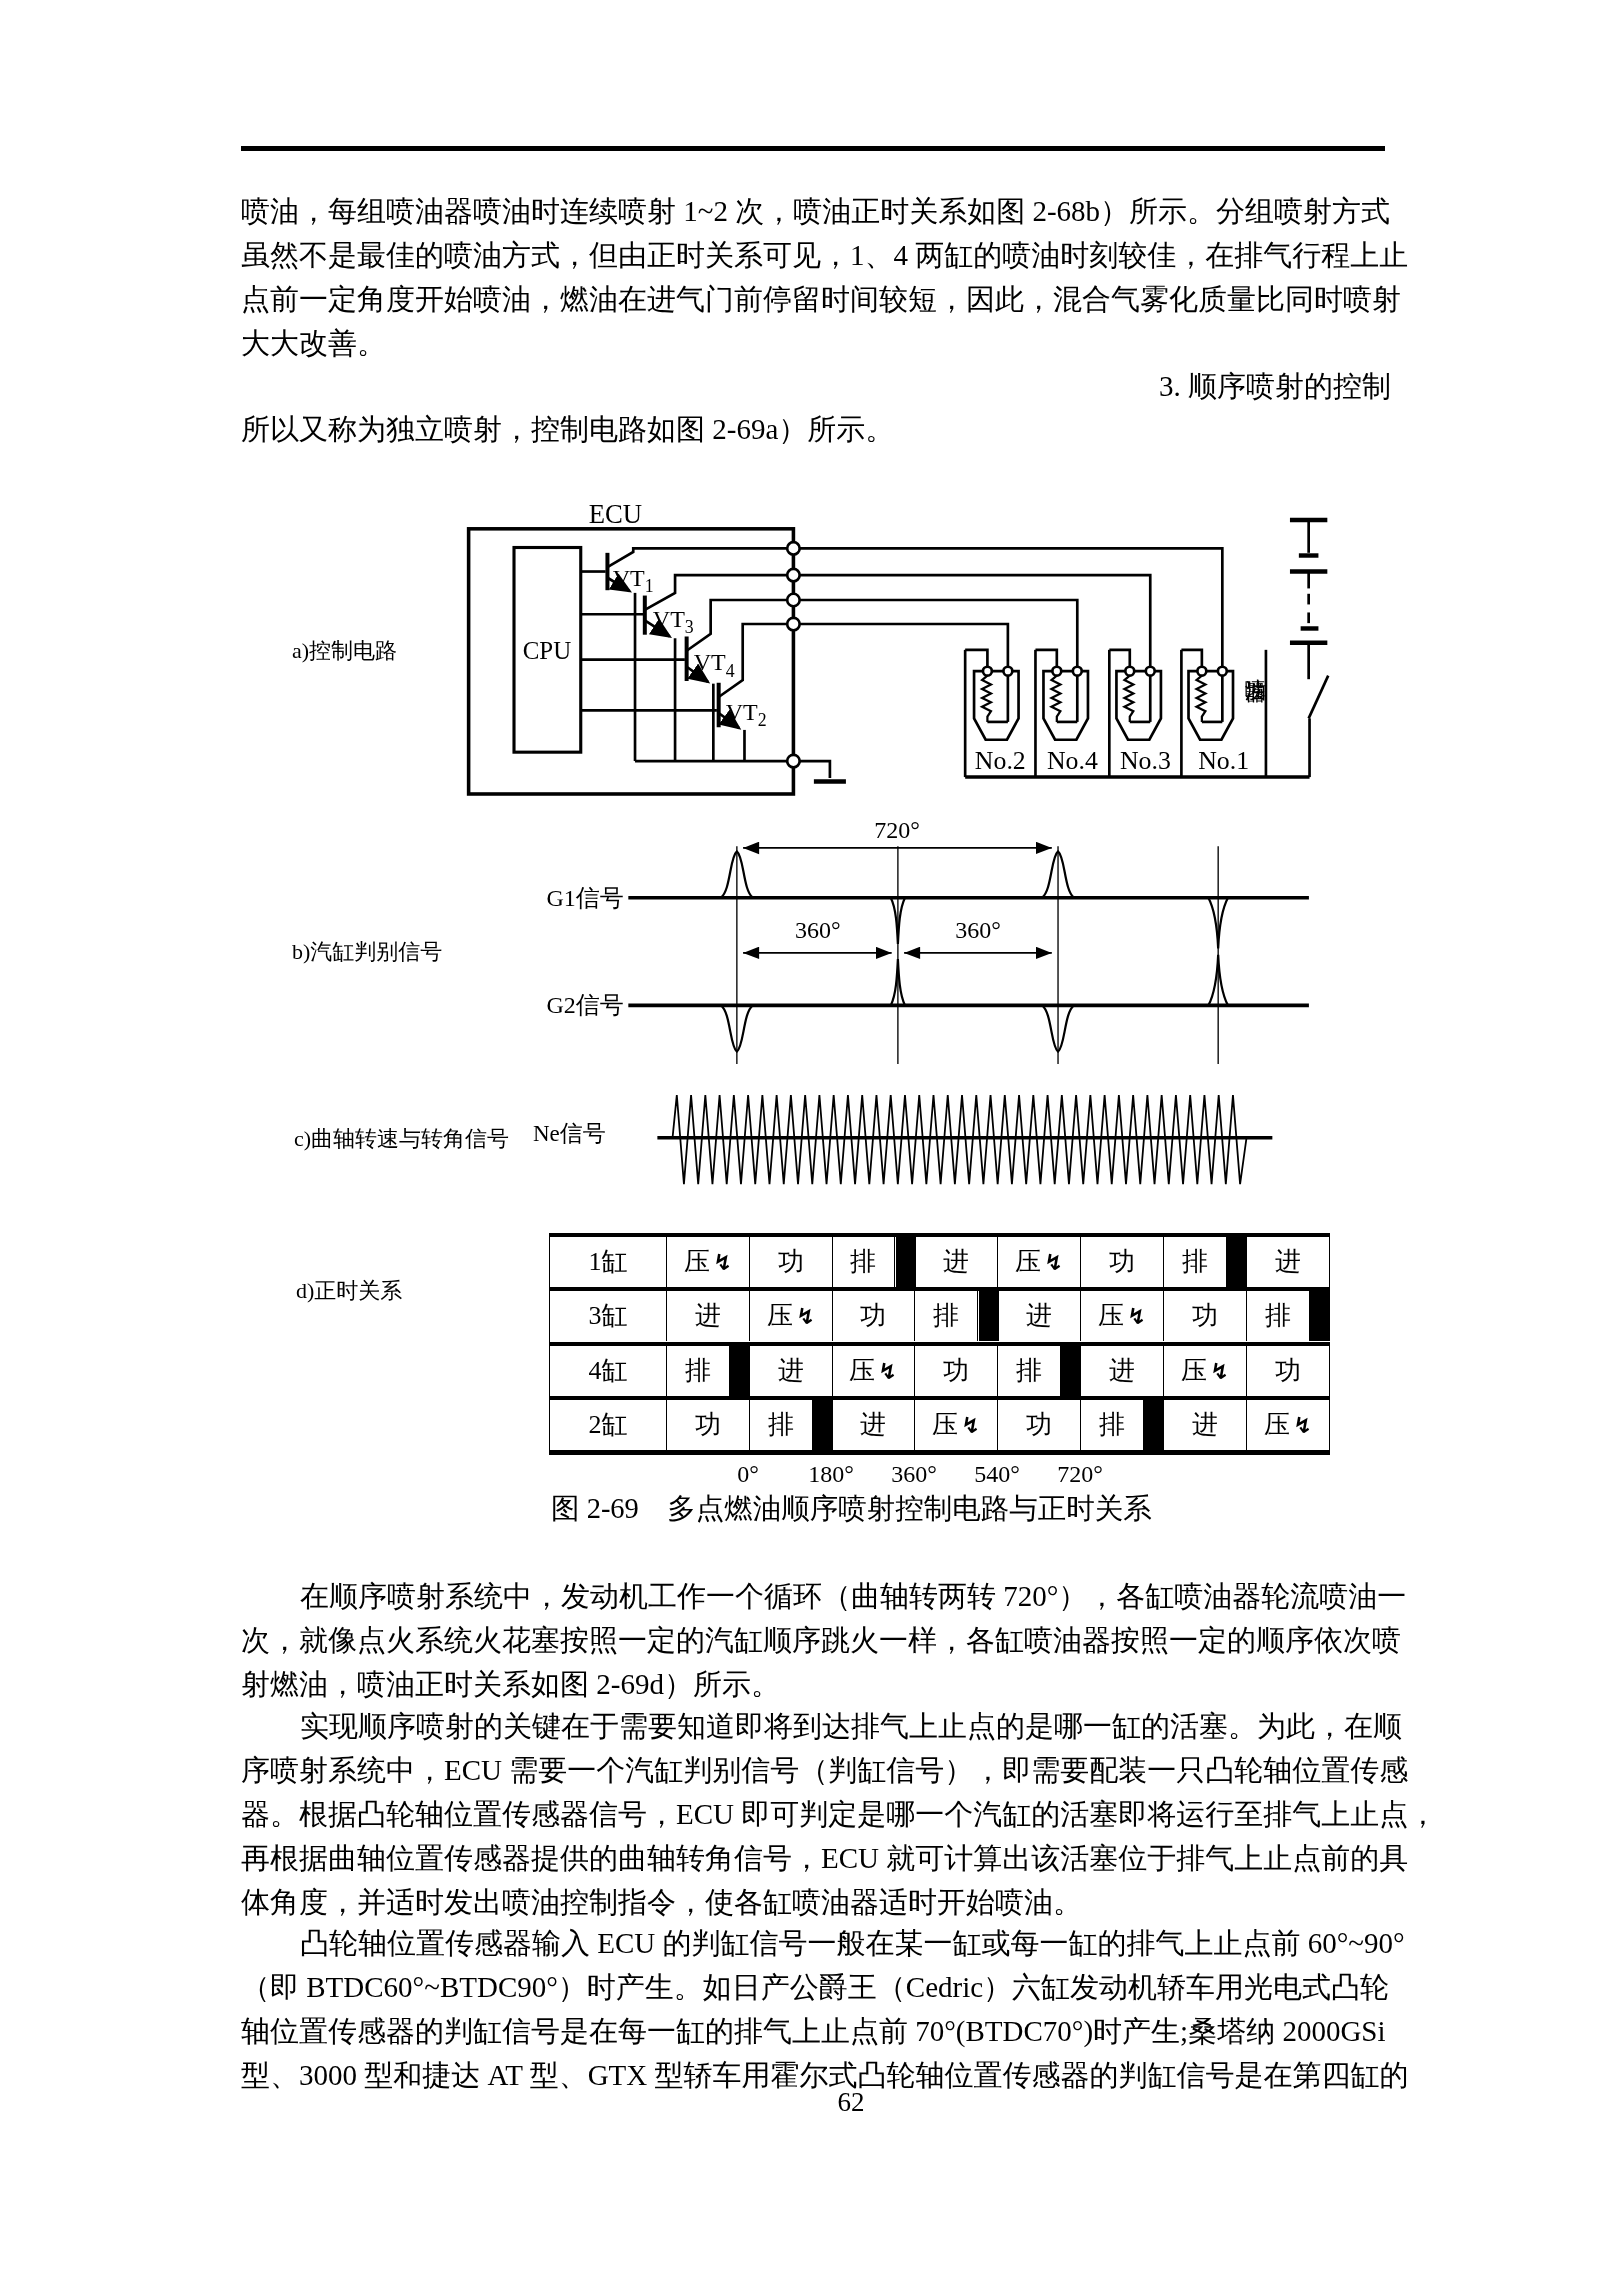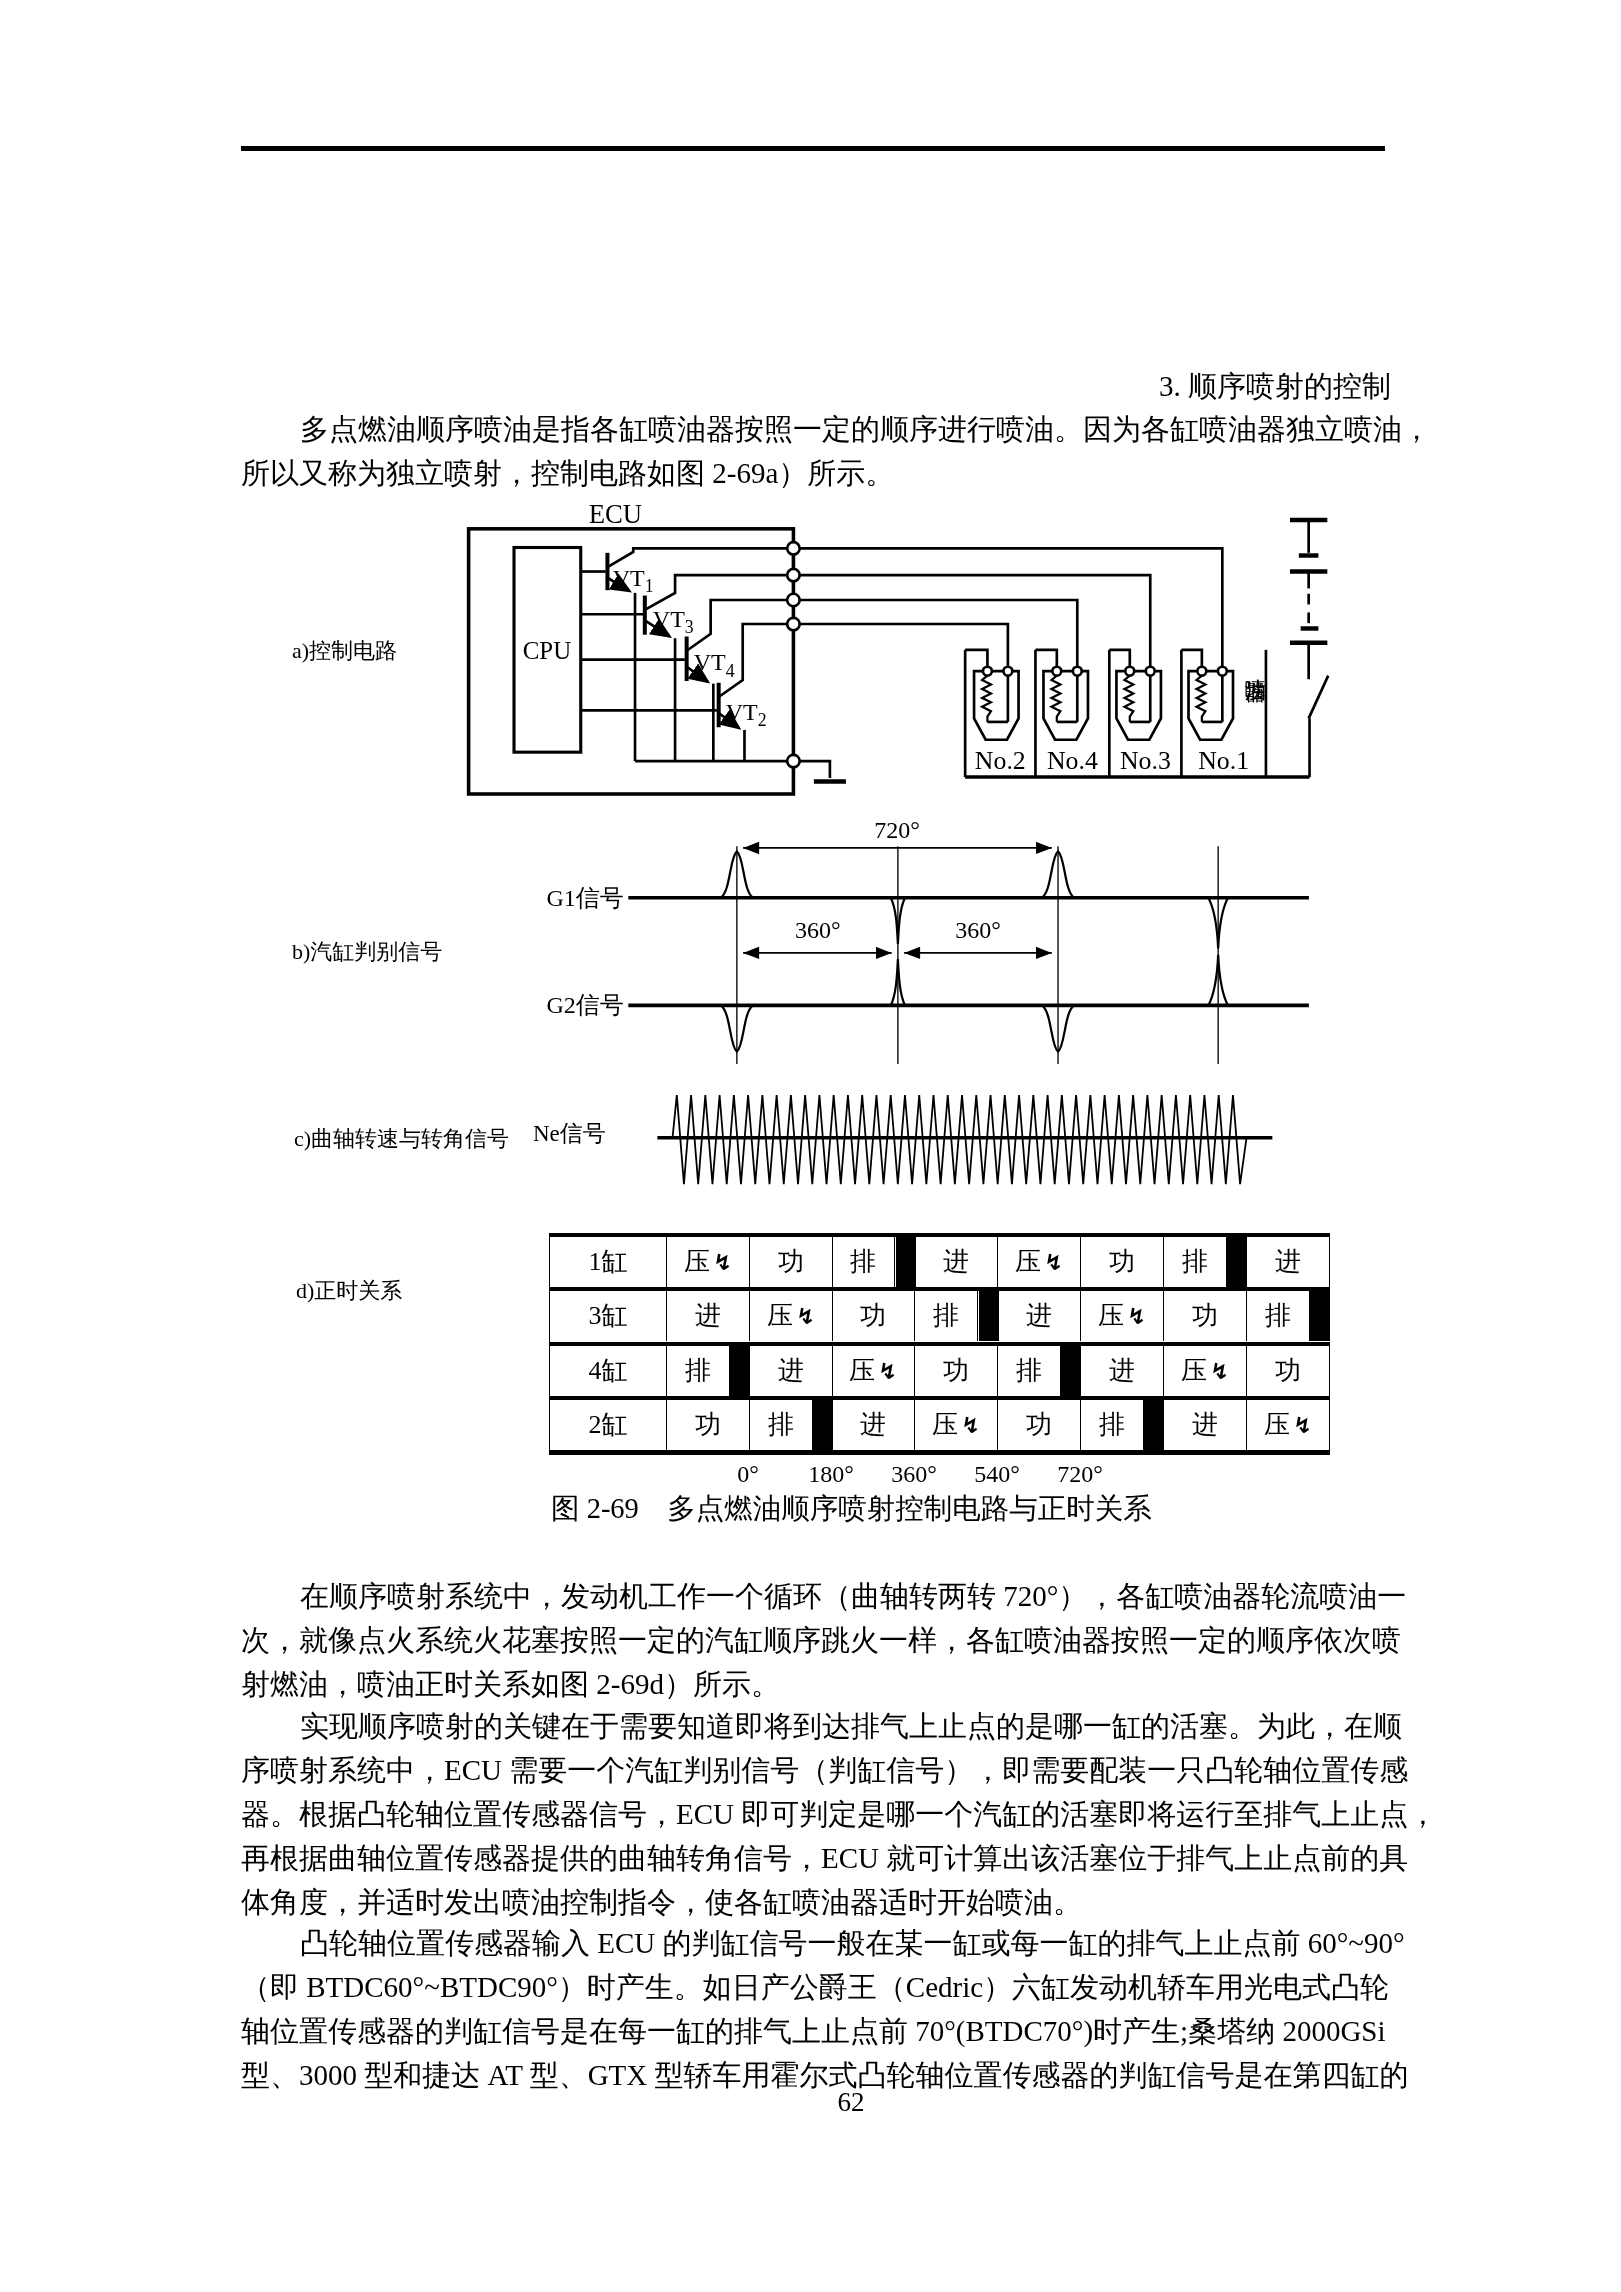--- a/index.html
+++ b/index.html
@@ -29,27 +29,32 @@
   .caption{position:absolute;left:551px;top:1490px;font-size:28.5px;white-space:nowrap;}
   .pagenum{position:absolute;left:0;top:2087px;width:1622px;text-align:center;font-size:27px;margin-left:40px;}
 </style>
 </head>
 <body>
 
 <div class="page">
 
   <div class="rule"></div>
 
+  <div class="para" style="top:189px">
+    <div class="ln">喷油，每组喷油器喷油时连续喷射 1~2 次，喷油正时关系如图 2-68b）所示。分组喷射方式</div>
+    <div class="ln">虽然不是最佳的喷油方式，但由正时关系可见，1、4 两缸的喷油时刻较佳，在排气行程上止</div>
+    <div class="ln">点前一定角度开始喷油，燃油在进气门前停留时间较短，因此，混合气雾化质量比同时喷射</div>
+    <div class="ln">大大改善。</div>
+  </div>
 
   <div class="para" style="top:364px">
     <div class="ln indent">3. 顺序喷射的控制</div>
   </div>
 
   <div class="para" style="top:407px">
-    <div class="ln indent">多点燃油顺序喷油是指各缸喷油器按照一定的顺序进行喷油。因为各缸喷油器独立喷油，</div>
     <div class="ln">所以又称为独立喷射，控制电路如图 2-69a）所示。</div>
   </div>
 
   <div class="sublabel" style="left:292px;top:636px">a)控制电路</div>
   <div class="sublabel" style="left:292px;top:937px">b)汽缸判别信号</div>
   <div class="sublabel" style="left:294px;top:1124px">c)曲轴转速与转角信号</div>
   <div class="sublabel" style="left:296px;top:1276px">d)正时关系</div>
   <div class="nelabel" style="left:533px;top:1118px">Ne信号</div>
   <div class="vlabel" style="left:1241px;top:661px">喷油器</div>
 

